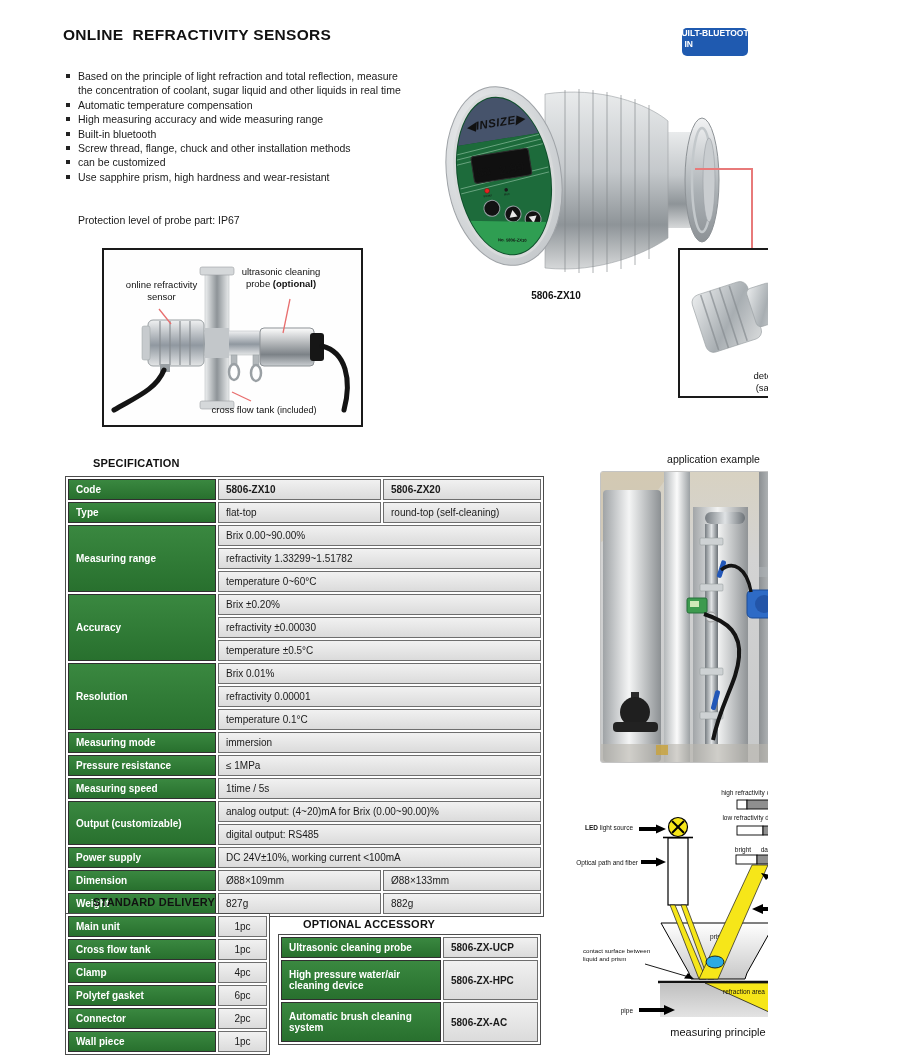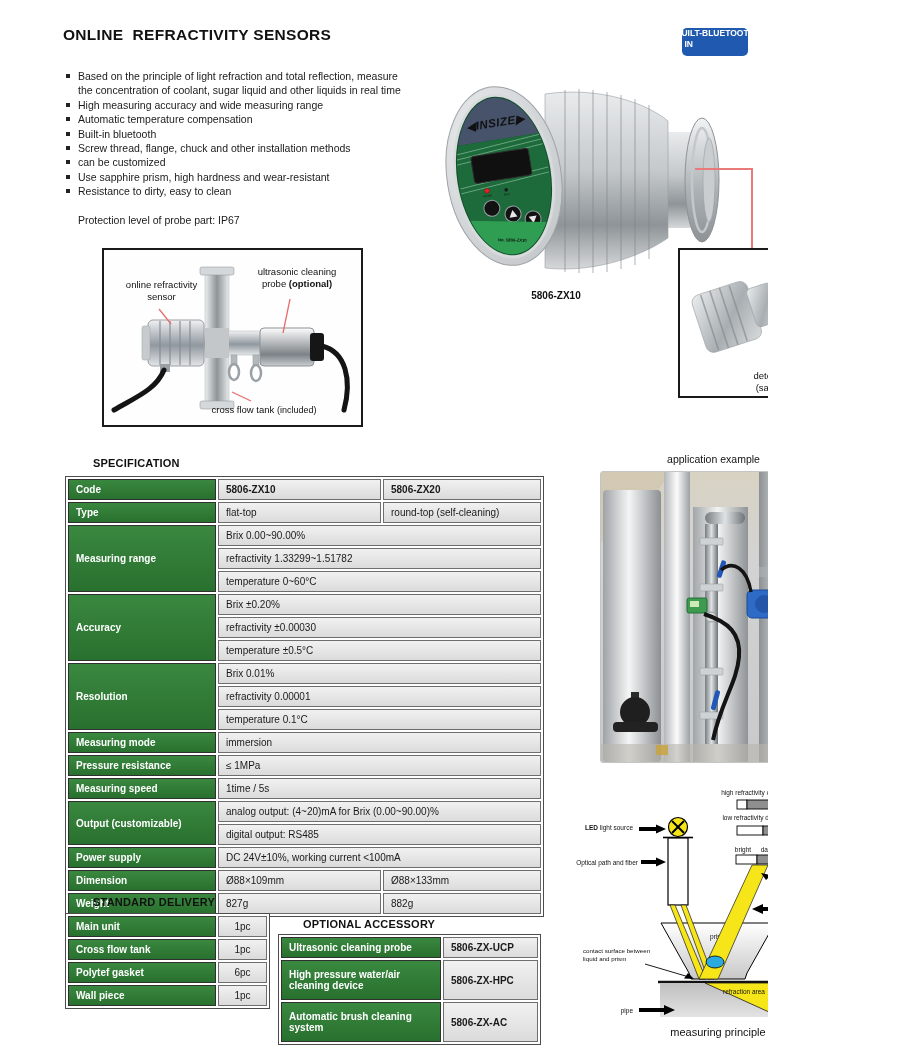--- a/index.html
+++ b/index.html
@@ -42,27 +42,26 @@
     <span>BUILT-IN</span>
     <span>BLUETOOTH</span>
   </div>
   <div class="abs badge" style="left:772px;top:28px;">
     <span>IP67</span>
     <span>WATERPROOF</span>
   </div>
 
   <ul class="abs features" style="left:65px;top:69px;">
     <li>Based on the principle of light refraction and total reflection, measure the concentration of coolant, sugar liquid and other liquids in real time</li>
+    <li>Automatic temperature compensation</li>
     <li>High measuring accuracy and wide measuring range</li>
-    <li>Automatic temperature compensation</li>
     <li>Built-in bluetooth</li>
     <li>Screw thread, flange, chuck and other installation methods</li>
     <li>can be customized</li>
     <li>Use sapphire prism, high hardness and wear-resistant</li>
-    <li>Resistance to dirty, easy to clean</li>
   </ul>
   <div class="abs featnote" style="left:65px;top:213px;">Protection level of probe part: IP67</div>
 
   <svg class="abs" style="left:440px;top:76px;" width="330" height="212" viewBox="0 0 330 212">
     <defs>
       <linearGradient id="gBody" x1="0" y1="0" x2="0" y2="1">
         <stop offset="0" stop-color="#e9ebec"></stop>
           <stop offset="0.45" stop-color="#c4c8cb"></stop>
         <stop offset="0.75" stop-color="#8e9498"></stop>
           <stop offset="1" stop-color="#d6d8d9"></stop>
@@ -182,21 +181,21 @@
       <g stroke="#e86e6e" stroke-width="1.3">
         <line x1="55" y1="59" x2="67" y2="74"></line>
         <line x1="186" y1="49" x2="179" y2="83"></line>
         <line x1="147" y1="151" x2="128" y2="142"></line>
       </g>
     </svg>
     <div class="abs dlabel" style="left:5px;top:29px;width:105px;">
       <div>online refractivity</div>
       <div>sensor</div>
     </div>
-    <div class="abs dlabel" style="left:136px;top:16px;width:114px;">
+    <div class="abs dlabel" style="left:120px;top:16px;width:114px;">
       <div>ultrasonic cleaning</div>
       <div><span>probe</span> <b>(optional)</b></div>
     </div>
     <div class="abs dlabel" style="left:70px;top:154px;width:180px;">
       <span>cross flow tank</span> <span class="sm">(included)</span>
     </div>
   </div>
 
   <div class="abs framebox" style="left:678px;top:248px;width:155px;height:150px;">
     <svg width="151" height="146" viewBox="0 0 151 146" style="position:absolute;left:0;top:0;">
@@ -398,22 +397,30 @@
     <tbody>
         <tr>
       <td class="g">Main unit</td>
       <td class="v c">1pc</td>
     </tr>
     <tr>
       <td class="g">Cross flow tank</td>
       <td class="v c">1pc</td>
     </tr>
     <tr>
+      <td class="g">Clamp</td>
+      <td class="v c">4pc</td>
+    </tr>
+    <tr>
       <td class="g">Polytef gasket</td>
       <td class="v c">6pc</td>
+    </tr>
+    <tr>
+      <td class="g">Connector</td>
+      <td class="v c">2pc</td>
     </tr>
     <tr>
       <td class="g">Wall piece</td>
       <td class="v c">1pc</td>
     </tr>
   </tbody>
     </table>
 
   <div class="abs sect" style="left:278px;top:918px;">OPTIONAL ACCESSORY</div>
   <table class="abs" style="left:278px;top:934px;">

